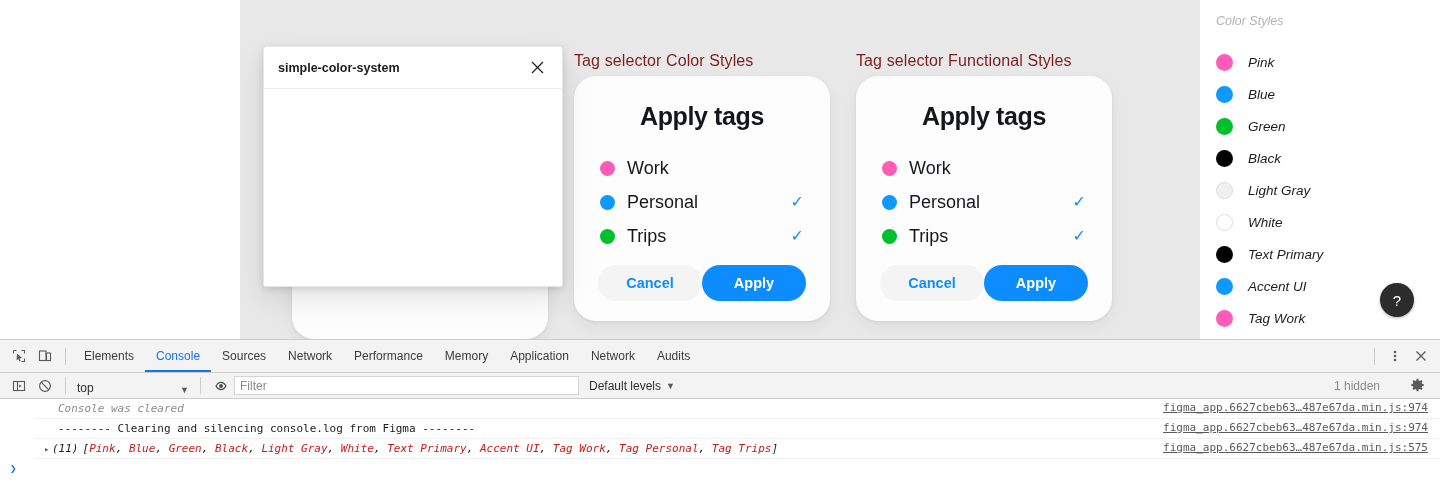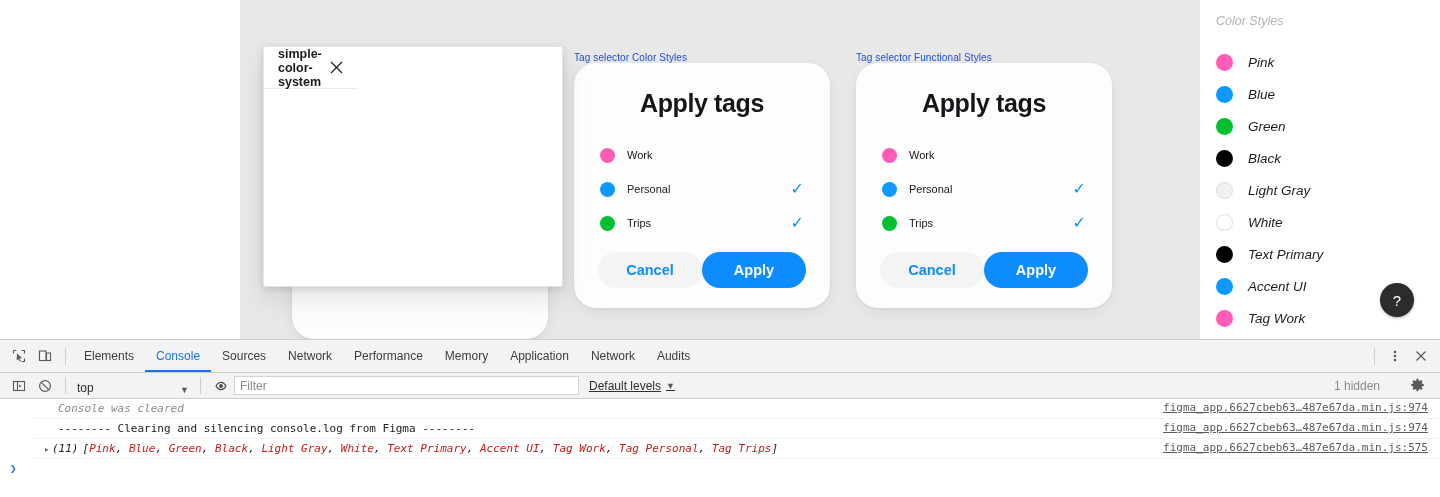--- a/index.html
+++ b/index.html
@@ -18,41 +18,41 @@
     background: #ffffff; overflow: hidden;
   }
   .canvas {
     position: absolute; left: 240px; top: 0; width: 1200px; height: 339px;
     background: #e8e8e8;
   }
 
   
   .card-wrap { position: absolute; }
   .card-caption {
-    font-size: 10px; color: #1d4ed8; letter-spacing: .1px;
-    white-space: nowrap;
+    font-size: 16px; color: #7f1d1d; letter-spacing: .1px;
+    margin-bottom: 6px; white-space: nowrap;
   }
   .card {
     width: 256px; height: 245px; background: #fdfdfd;
     border-radius: 22px; padding: 26px 22px 20px;
     box-shadow: 0 1px 3px rgba(0,0,0,.07), 0 6px 16px rgba(0,0,0,.05);
     display: flex; flex-direction: column;
   }
   .card-title {
     font-size: 25px; font-weight: bold; color: #14161a;
     text-align: center; letter-spacing: -.4px; margin-bottom: 20px;
   }
   .tag-row {
     display: flex; align-items: center; height: 34px; padding: 0 4px;
   }
   .swatch {
     width: 15px; height: 15px; border-radius: 50%; flex: 0 0 auto;
   }
   .tag-label {
-    font-size: 11px; color: #15171b; margin-left: 12px; flex: 1 1 auto;
+    font-size: 18px; color: #15171b; margin-left: 12px; flex: 1 1 auto;
   }
   .check {
     font-size: 16px; color: #0d8cff; line-height: 1; font-weight: 500;
   }
   .card-actions {
     margin-top: auto; display: flex; padding: 0 2px;
   }
   .btn {
     flex: 1 1 0; height: 36px; border: none; border-radius: 18px;
     font-size: 14.5px; font-weight: bold; cursor: pointer;
@@ -60,21 +60,21 @@
   }
   .btn-cancel { background: #f4f4f5; color: #0d8cff; }
   .btn-apply  { background: #0d8cff; color: #ffffff; }
 
   
   .modal {
     position: absolute; left: 263px; top: 46px;
     width: 300px; height: 241px; background: #ffffff;
     border-radius: 3px; border: 1px solid #e6e6e6;
     box-shadow: 0 2px 7px rgba(0,0,0,.12), 0 12px 28px rgba(0,0,0,.10);
-    display: flex; flex-direction: row; overflow: hidden;
+    display: flex; flex-direction: column; overflow: hidden;
   }
   .modal-header {
     height: 42px; flex: 0 0 42px; border-bottom: 1px solid #ececec;
     display: flex; align-items: center; padding: 0 14px;
   }
   .modal-title { font-size: 12.5px; font-weight: bold; color: #1b1b1b; flex: 1 1 auto; }
   .modal-close {
     width: 22px; height: 22px; display: flex; align-items: center;
     justify-content: center; cursor: pointer; color: #222;
   }
@@ -133,21 +133,21 @@
   .ctx-label { flex: 1 1 auto; }
   .caret { font-size: 9px; color: #5a5a5a; }
   .filter-input {
     width: 345px; height: 19px; background: #ffffff; border: 1px solid #d4d4d4;
     font-size: 12px; color: #c2410c; padding: 0 5px; font-family: inherit;
     outline: none;
   }
   .filter-input::placeholder { color: #8a8a8a; }
   .levels {
     display: flex; align-items: center; gap: 5px; margin-left: 10px;
-    font-size: 12px; color: #303030; cursor: pointer; white-space: nowrap; text-decoration: underline;
+    font-size: 12px; color: #303030; cursor: pointer; white-space: nowrap;
   }
   .dt-filterbar-right {
     margin-left: auto; display: flex; align-items: center; gap: 24px;
     padding-right: 4px;
   }
   .hidden-count { color: #8a8a8a; font-size: 12px; }
 
   .console-body { flex: 1 1 auto; overflow: hidden; background: #ffffff; }
   .con-row {
     position: relative; min-height: 20px; padding: 2px 8px 2px 8px;

